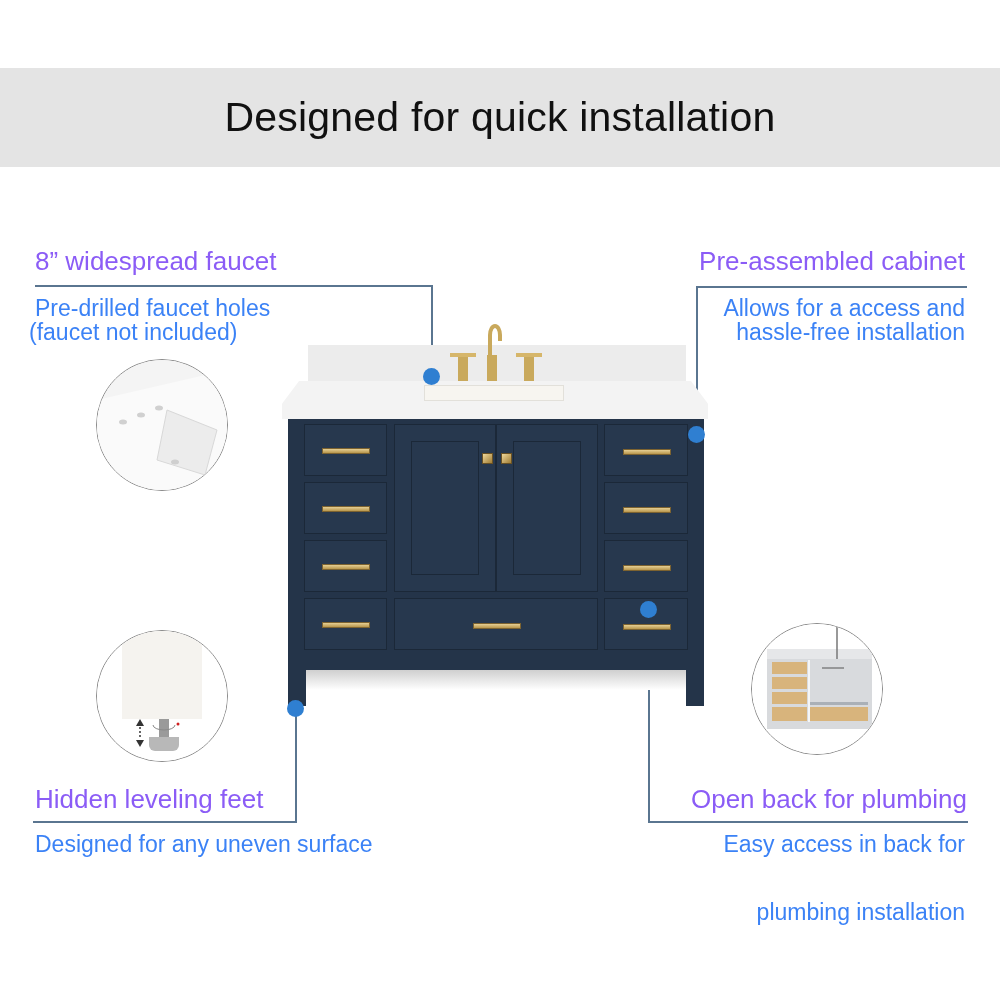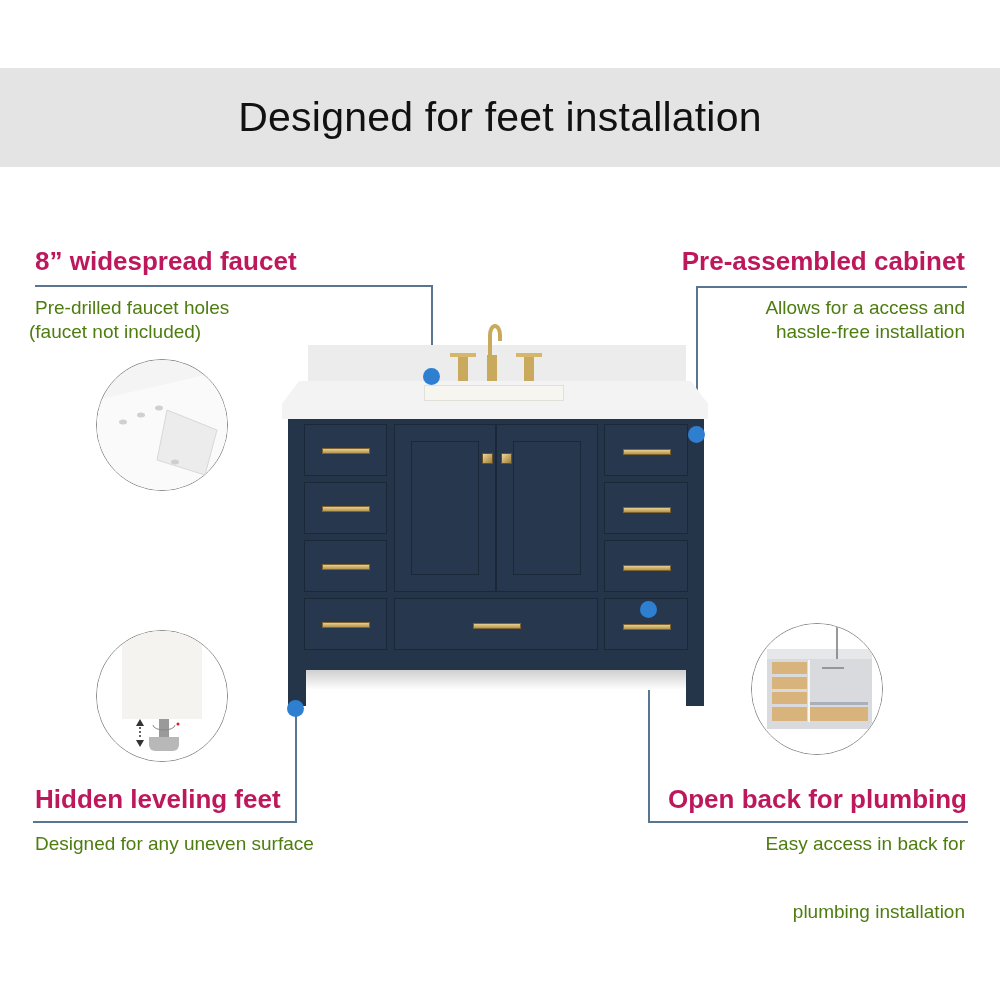--- a/index.html
+++ b/index.html
@@ -1,36 +1,36 @@
 <!DOCTYPE html>
 <html><head>
 <meta charset="utf-8">
 <style>
   html, body { margin: 0; padding: 0; background: #ffffff; }
   body { width: 1000px; height: 1000px; position: relative; overflow: hidden; font-family: "Liberation Sans", "DejaVu Sans", sans-serif; color: #1a1a1a; }
   .abs { position: absolute; }
   .banner { left: 0; top: 68px; width: 1000px; height: 99px; background: #e4e4e4; display: flex; align-items: center; justify-content: center; }
   .banner-title { font-size: 41px; color: #111; letter-spacing: 0.2px; }
-  .feat-title { font-size: 26px; color: #be185d; white-space: nowrap; font-weight: bold; }
-  .feat-desc { font-size: 19px; color: #4d7c0f; line-height: 24px; white-space: nowrap; }
+  .feat-title { font-size: 26px; color: #8b5cf6; white-space: nowrap; }
+  .feat-desc { font-size: 23px; color: #3b82f6; line-height: 24px; white-space: nowrap; }
   .right { text-align: right; }
   .line { background: #5a7590; }
   .dot { width: 17px; height: 17px; border-radius: 50%; background: #2f7fd1; }
   .circle { width: 130px; height: 130px; border-radius: 50%; border: 1.5px solid #8a8a8a; background: #fff; overflow: hidden; }
   
   .cab { background: #243449; }
   .panel { background: #27384e; border: 1.5px solid #1b2838; box-sizing: border-box; }
   .pull { height: 6px; background: linear-gradient(#e6cf93, #b8964c); border: 1px solid #7d6330; box-sizing: border-box; }
   .knob { width: 11px; height: 11px; background: linear-gradient(135deg, #f0d89a, #a07d35); border: 1px solid #6a5224; box-sizing: border-box; }
 </style>
 </head>
 <body>
 
 <div class="abs banner">
-  <div class="banner-title">Designed for feet installation</div>
+  <div class="banner-title">Designed for quick installation</div>
 </div>
 
 <div class="abs feat-title" style="left:35px; top:246px;">8” widespread faucet</div>
 <div class="abs line" style="left:35px; top:285px; width:397px; height:1.5px;"></div>
 <div class="abs line" style="left:431px; top:285px; width:1.5px; height:92px;"></div>
 <div class="abs feat-desc" style="left:35px; top:296px;">Pre-drilled faucet holes</div>
 <div class="abs feat-desc" style="left:29px; top:320px;">(faucet not included)</div>
 
 <div class="abs feat-title right" style="right:35px; top:246px;">Pre-assembled cabinet</div>
 <div class="abs line" style="left:696px; top:286px; width:271px; height:1.5px;"></div>

